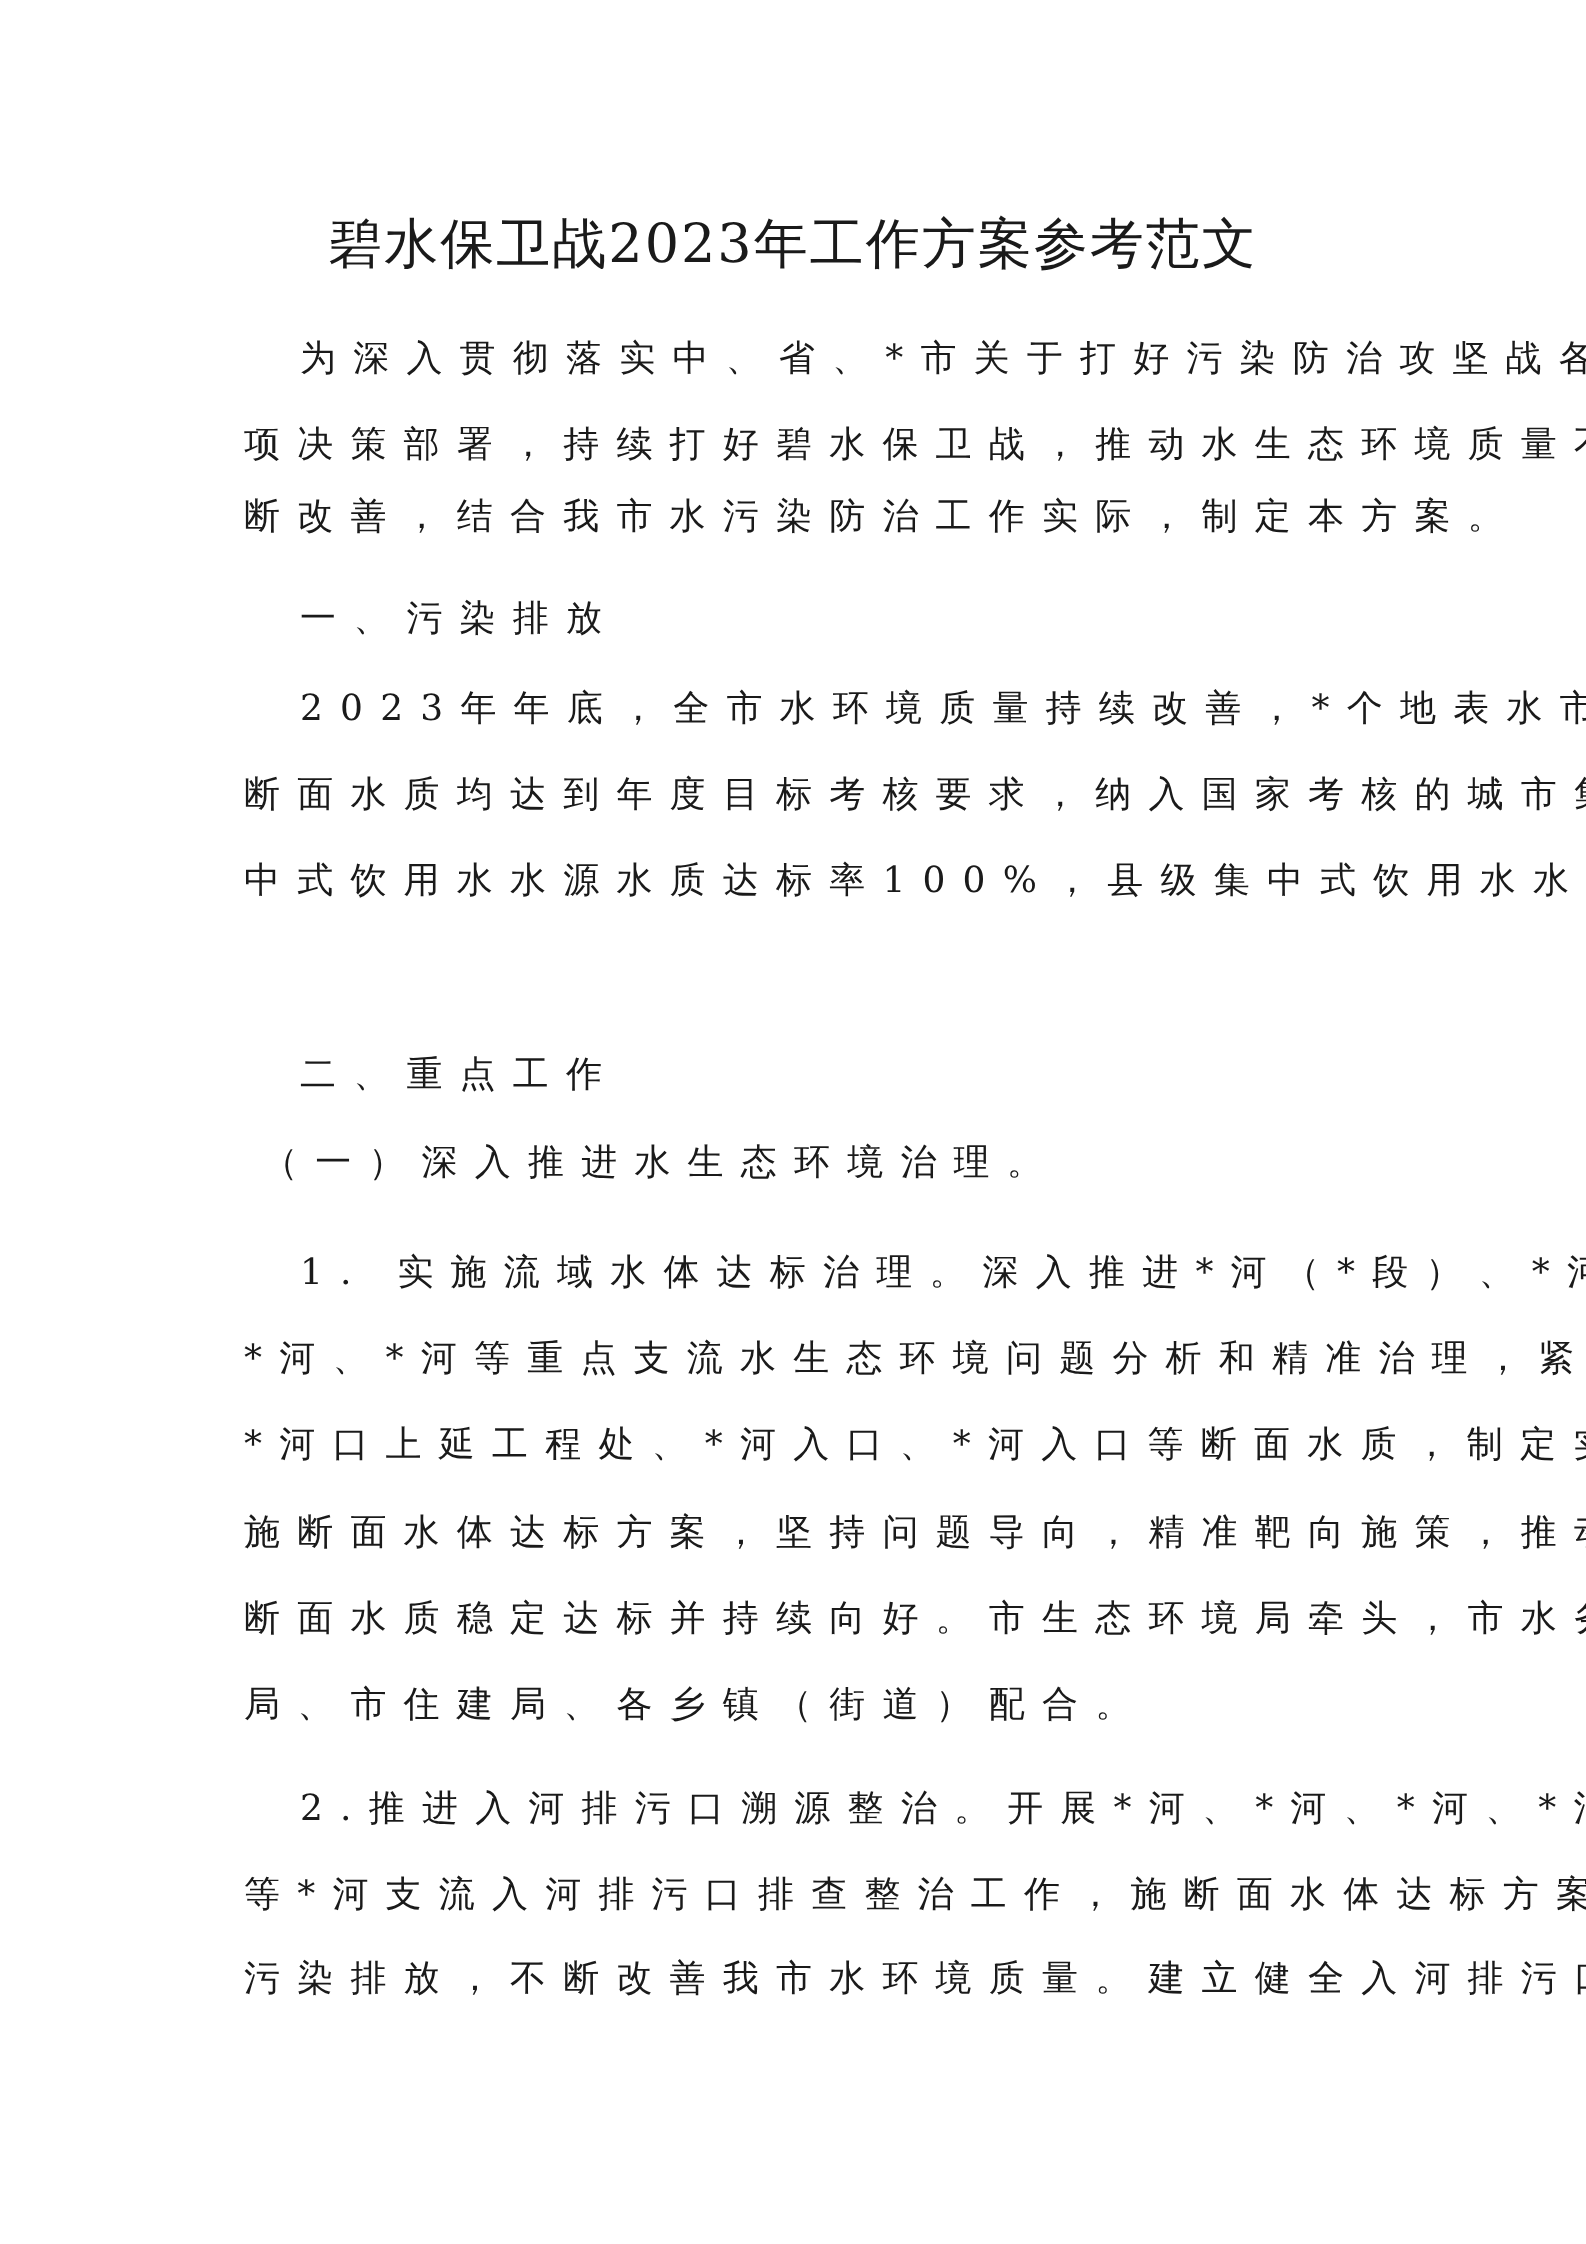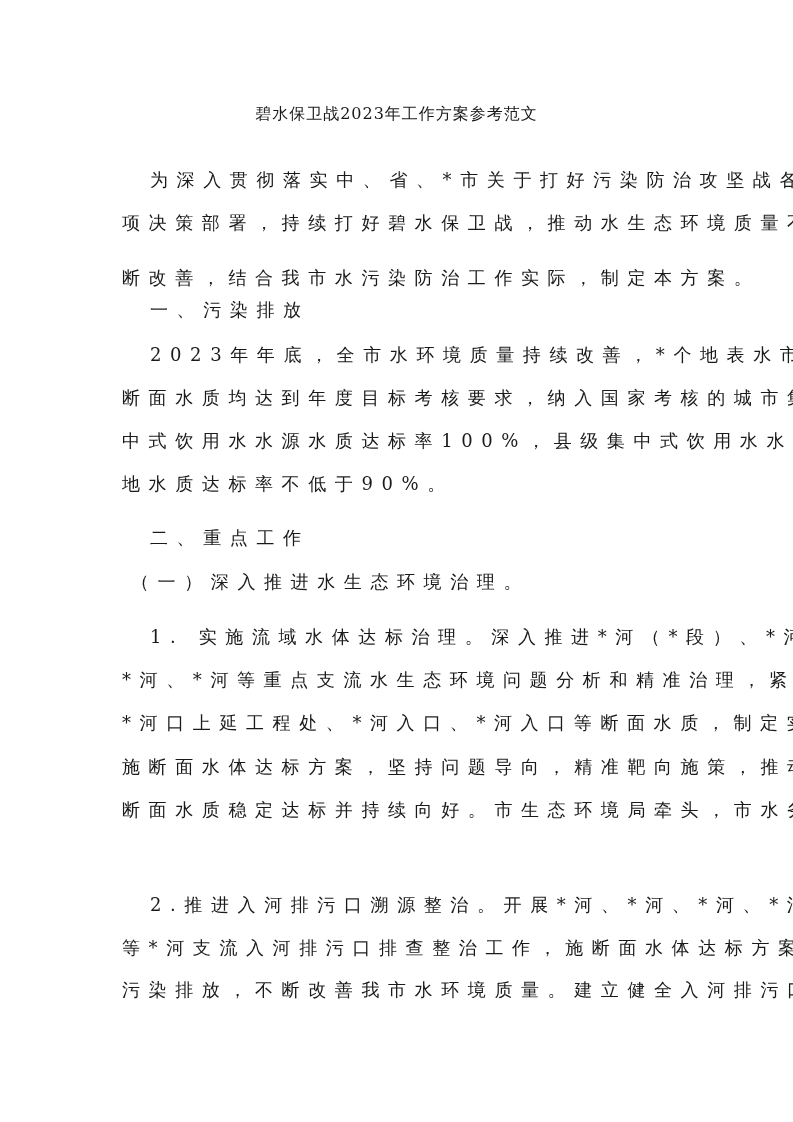--- a/index.html
+++ b/index.html
@@ -1,47 +1,47 @@
 <!DOCTYPE html>
 <html><head>
 <meta charset="utf-8">
 <style>
   html, body { margin: 0; padding: 0; background: #ffffff; }
   body { width: 793px; height: 1122px; position: relative; overflow: hidden;
          font-family: "DejaVu Serif", "Liberation Serif", serif; color: #1a1a1a; }
   .page { position: absolute; left: 0; top: 0; width: 793px; height: 1122px; background: #fff; }
   .title { position: absolute; top: 104px; left: 0; width: 793px; text-align: center;
-           font-size: 16px; letter-spacing: 1px; white-space: nowrap; }
+           font-size: 27px; letter-spacing: 1px; white-space: nowrap; }
   .line { position: absolute; left: 122px; width: 560px; font-size: 18px;
           letter-spacing: 8.6px; white-space: nowrap; line-height: 24px; }
   .indent { left: 150px; }
   .sub { left: 131px; }
 </style>
 </head>
 <body>
 
 <div class="page">
   <div class="title">碧水保卫战2023年工作方案参考范文</div>
 
   <div class="line indent" style="top:168px">为深入贯彻落实中、省、*市关于打好污染防治攻坚战各</div>
   <div class="line" style="top:211px">项决策部署，持续打好碧水保卫战，推动水生态环境质量不</div>
-  <div class="line" style="top:266px">断改善，结合我市水污染防治工作实际，制定本方案。</div>
+  <div class="line" style="top:247px">断改善，结合我市水污染防治工作实际，制定本方案。</div>
 
   <div class="line indent" style="top:298px">一、污染排放</div>
 
   <div class="line indent" style="top:343px">2023年年底，全市水环境质量持续改善，*个地表水市考</div>
   <div class="line" style="top:386px">断面水质均达到年度目标考核要求，纳入国家考核的城市集</div>
   <div class="line" style="top:429px">中式饮用水水源水质达标率100%，县级集中式饮用水水源</div>
-  <div class="line" style="top:472px">地水质达标率不低于90%。</div>
 
   <div class="line indent" style="top:526px">二、重点工作</div>
   <div class="line sub" style="top:570px">（一）深入推进水生态环境治理。</div>
 
   <div class="line indent" style="top:625px">1. 实施流域水体达标治理。深入推进*河（*段）、*河、</div>
   <div class="line" style="top:668px">*河、*河等重点支流水生态环境问题分析和精准治理，紧盯</div>
   <div class="line" style="top:711px">*河口上延工程处、*河入口、*河入口等断面水质，制定实</div>
   <div class="line" style="top:755px">施断面水体达标方案，坚持问题导向，精准靶向施策，推动</div>
   <div class="line" style="top:798px">断面水质稳定达标并持续向好。市生态环境局牵头，市水务</div>
+  <div class="line" style="top:841px">局、市住建局、各乡镇（街道）配合。</div>
 
   <div class="line indent" style="top:893px">2.推进入河排污口溯源整治。开展*河、*河、*河、*河</div>
   <div class="line" style="top:936px">等*河支流入河排污口排查整治工作，施断面水体达标方案</div>
   <div class="line" style="top:978px">污染排放，不断改善我市水环境质量。建立健全入河排污口</div>
 </div>
 
 </body></html>

